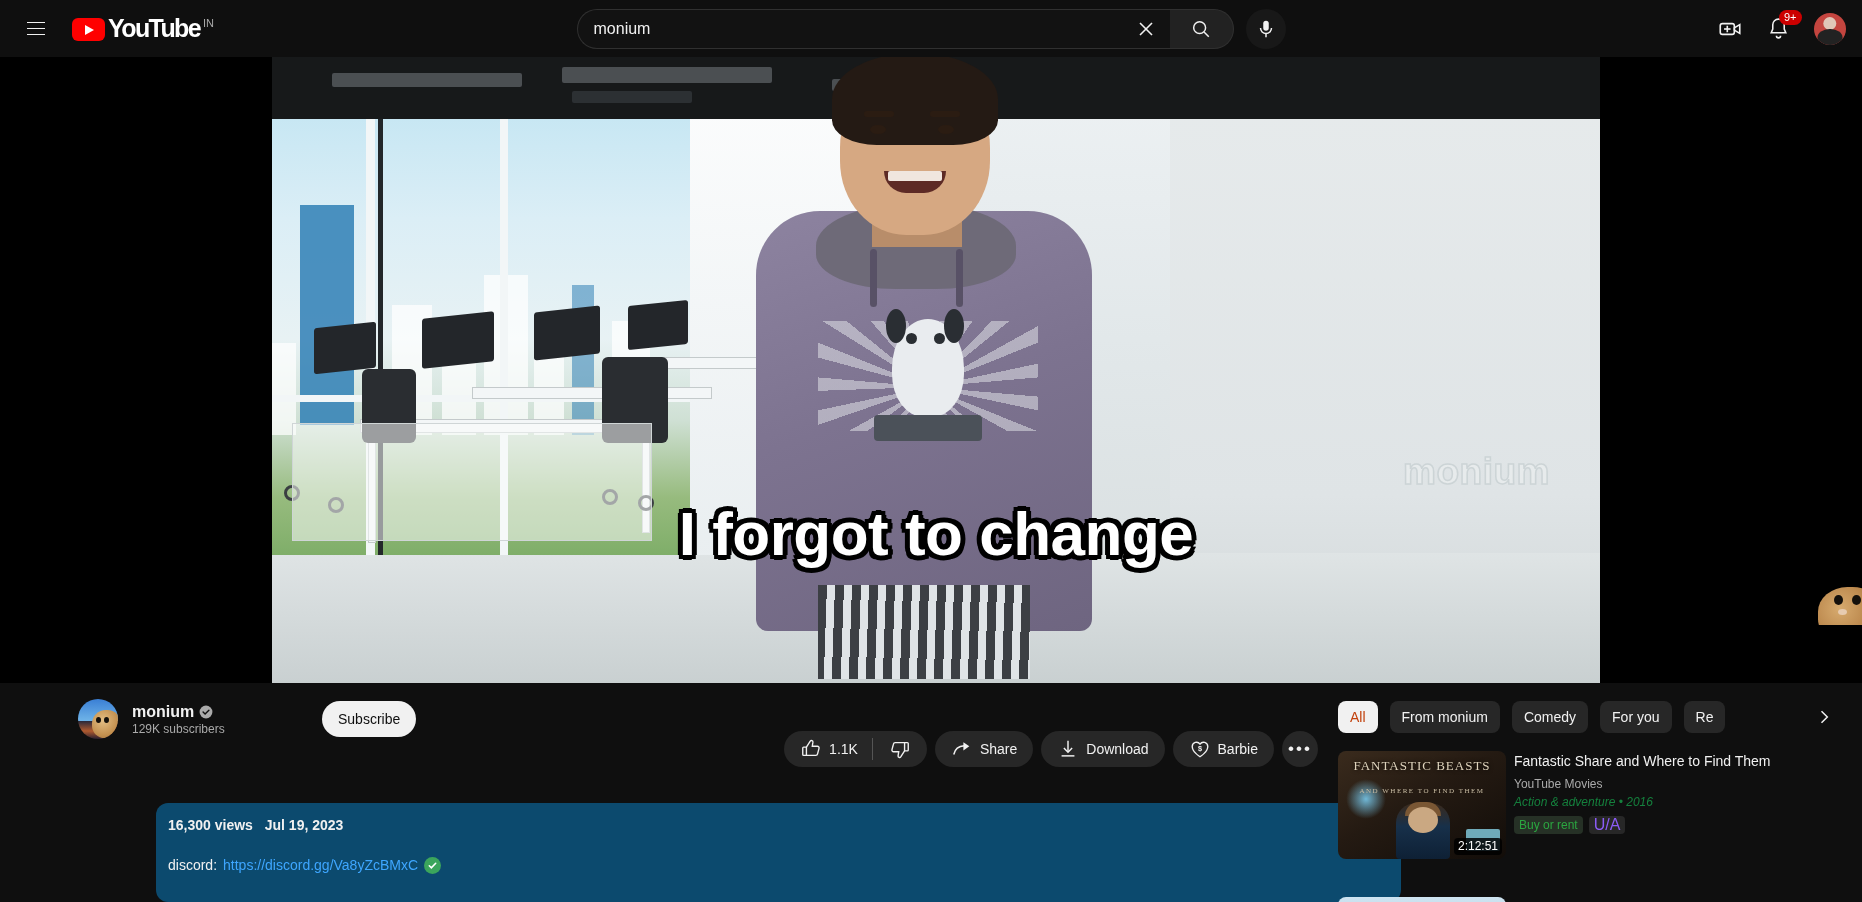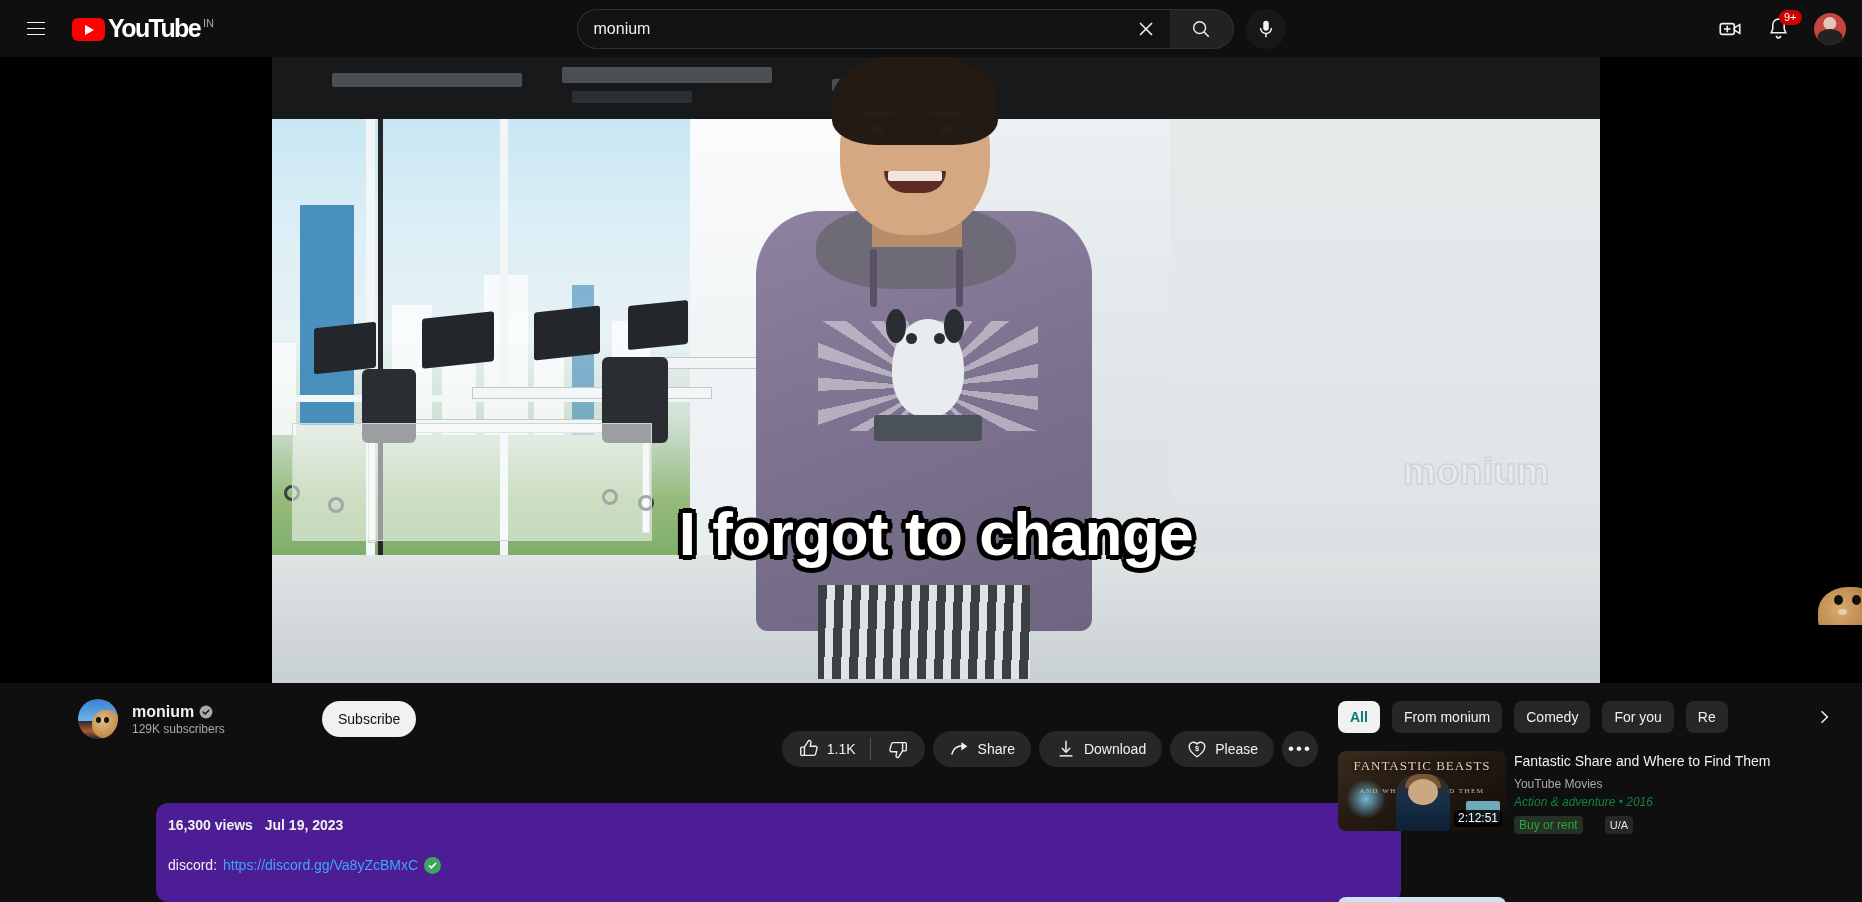--- a/index.html
+++ b/index.html
@@ -295,21 +295,21 @@
   .pill.likegroup { padding: 0; gap: 0; }
   .like-part { display: flex; align-items: center; gap: 7px; padding: 0 14px 0 16px; height: 100%; }
   .divider-v { width: 1px; height: 22px; background: #555; }
   .dislike-part { display: flex; align-items: center; padding: 0 16px; height: 100%; }
   .pill.round { width: 36px; padding: 0; justify-content: center; }
   .dots { letter-spacing: 2px; font-size: 17px; line-height: 10px; }
 
   .desc-box {
     position: absolute; left: 78px; top: 120px;
     width: 1245px; height: 99px;
-    background: #4c1d95; border-radius: 12px;
+    background: #0c4a6e; border-radius: 12px;
     padding: 12px 12px 0 12px;
     font-size: 14px; line-height: 20px;
     cursor: pointer;
   }
   .desc-meta { font-weight: bold; color: #f1f1f1; }
   .desc-meta span { margin-right: 8px; }
   .desc-text { color: #f1f1f1; margin-top: 0px; }
   .desc-link-row { margin-top: 20px; color: #f1f1f1; display: flex; align-items: center; gap: 6px; }
   .desc-link { color: #3ea6ff; text-decoration: none; }
   .dc-check {
@@ -322,34 +322,34 @@
   .chips-row {
     position: relative; display: flex; align-items: center; gap: 12px;
     margin-top: 18px; height: 32px; overflow: hidden; width: 500px;
   }
   .chip {
     height: 32px; border-radius: 8px; background: #272727;
     display: flex; align-items: center; padding: 0 12px;
     font-size: 14px; font-weight: 500; color: #f1f1f1;
     white-space: nowrap; cursor: pointer; flex: none;
   }
-  .chip.active { background: #f1f1f1; color: #0f766e; font-weight: bold; }
+  .chip.active { background: #f1f1f1; color: #c2410c; }
   .chips-fade {
     position: absolute; right: 26px; top: 0; width: 46px; height: 32px;
     background: linear-gradient(90deg, rgba(15,15,15,0) 0%, #0f0f0f 78%);
     pointer-events: none;
   }
   .chips-next {
     position: absolute; right: 0; top: 0; width: 28px; height: 32px;
     display: flex; align-items: center; justify-content: center; cursor: pointer;
   }
 
   .rec-item { display: flex; gap: 8px; margin-top: 18px; cursor: pointer; width: 500px; }
   .rec-thumb {
-    position: relative; width: 168px; height: 80px; border-radius: 8px;
+    position: relative; width: 168px; height: 108px; border-radius: 8px;
     overflow: hidden; flex: none;
     background: linear-gradient(150deg,#3a2b1d 0%, #241a12 45%, #120d09 100%);
   }
   .rec-thumb .fb-title {
     position: absolute; top: 8px; left: 0; right: 0; text-align: center;
     font-family: "Liberation Serif", serif;
     font-size: 13px; letter-spacing: 1px; color: #ded3bc; line-height: 13px;
     text-shadow: 0 0 4px rgba(0,0,0,.9);
   }
   .rec-thumb .fb-sub {
@@ -378,22 +378,22 @@
   .rec-info { flex: 1; min-width: 0; }
   .rec-title { font-size: 14px; font-weight: 500; line-height: 20px; color: #f1f1f1; }
   .rec-channel { font-size: 12px; color: #aaa; margin-top: 4px; line-height: 18px; }
   .rec-sub { font-size: 12px; color: #15803d; line-height: 18px; font-style: italic; }
   .rec-badges { display: flex; gap: 6px; margin-top: 5px; }
   .badge-buy {
     font-size: 12px; font-weight: 500; color: #2ba640;
     background: #263126; border-radius: 4px; padding: 1px 5px; line-height: 16px;
   }
   .badge-rating {
-    font-size: 11px; color: #e5e5e5; background: #272727;
-    border-radius: 4px; padding: 1px 5px; line-height: 16px; margin-left: 16px;
+    font-size: 16px; color: #8b5cf6; background: #272727;
+    border-radius: 4px; padding: 1px 5px; line-height: 16px;
   }
   .rec-thumb2 {
     position: absolute; left: 0; top: 214px;
     width: 168px; height: 20px; border-radius: 8px 8px 0 0;
     background: linear-gradient(180deg,#cfe4f1,#bcd8ea);
   }
 </style>
 </head>
 <body>
 
@@ -607,21 +607,21 @@
           <line x1="5" y1="19.5" x2="19" y2="19.5"></line>
         </svg>
         <span>Download</span>
       </div>
 
       <div class="pill">
         <svg width="22" height="22" viewBox="0 0 24 24" fill="none" stroke="#f1f1f1" stroke-width="1.5">
           <path d="M12 20.5S3.5 15 3.5 9.2A4.7 4.7 0 0 1 12 6.6a4.7 4.7 0 0 1 8.5 2.6c0 5.8-8.5 11.3-8.5 11.3z"></path>
           <text x="12" y="14.5" font-size="8" fill="#f1f1f1" stroke="none" text-anchor="middle" font-family="Liberation Sans, sans-serif" font-weight="bold">$</text>
         </svg>
-        <span>Please</span>
+        <span>Barbie</span>
       </div>
 
       <div class="pill round">
         <span class="dots">•••</span>
       </div>
     </div>
 
     <div class="desc-box">
       <div class="desc-meta">
         <span>16,300 views</span>

